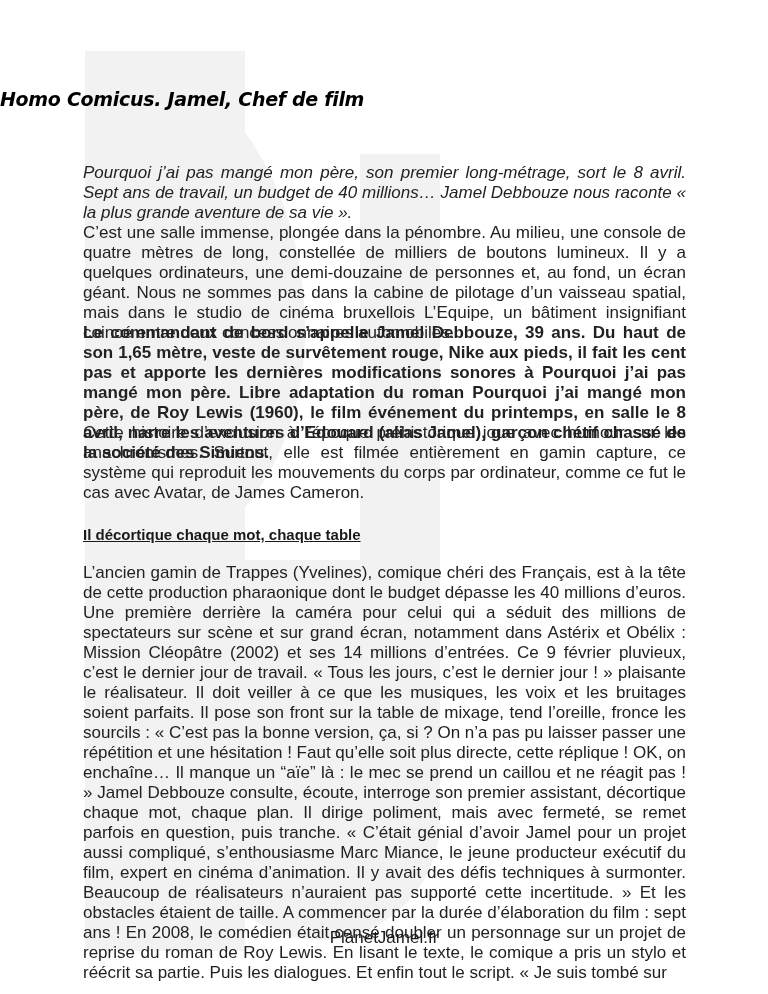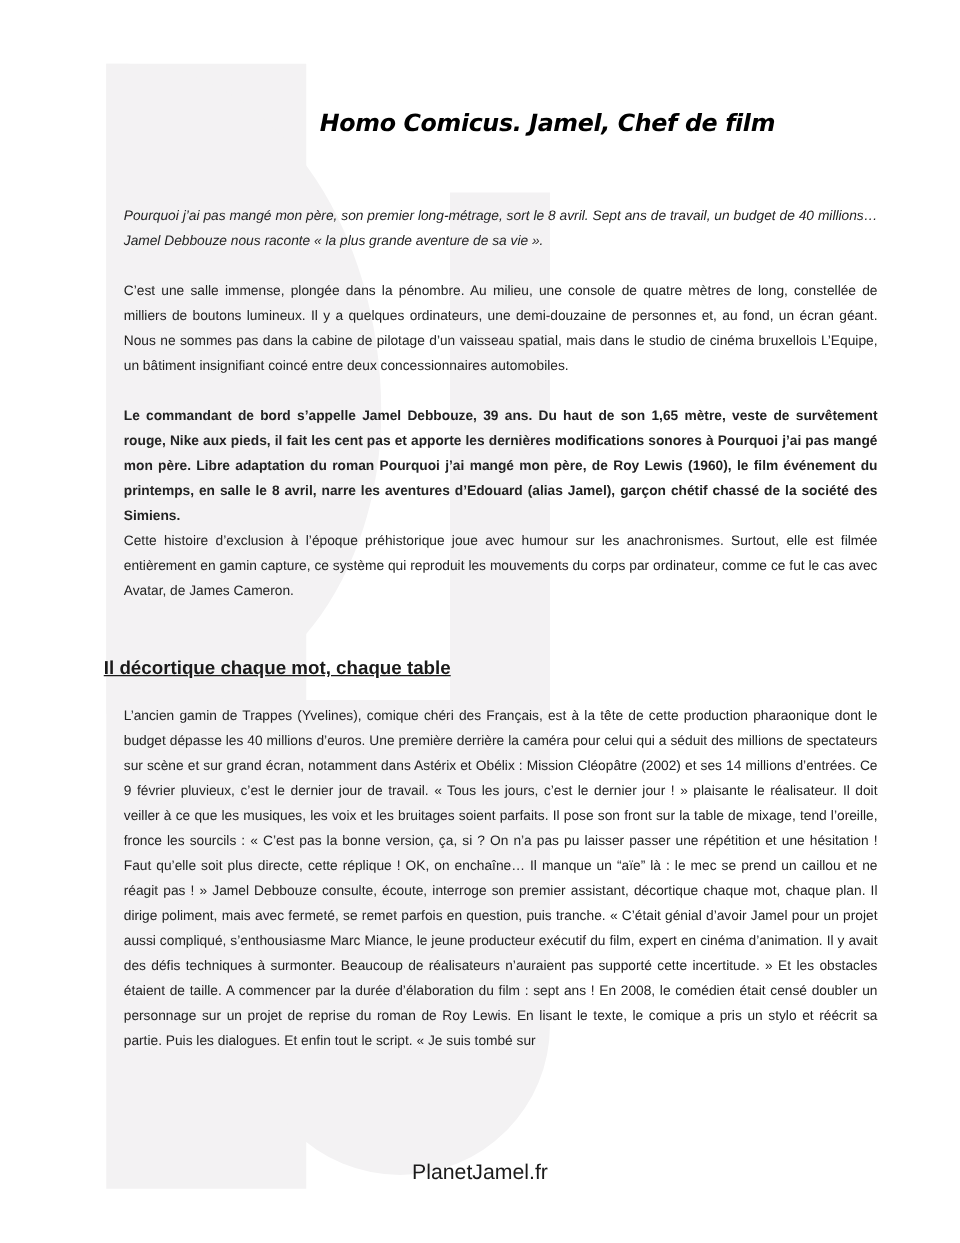--- a/index.html
+++ b/index.html
@@ -38,33 +38,33 @@
   }
   .content {
     position: relative;
     z-index: 1;
   }
   .title {
     position: absolute;
     top: 88px;
     left: 0;
     width: 620px;
-    text-align: right;
+    text-align: left;
     font-family: "DejaVu Sans", sans-serif;
     font-weight: bold;
     font-style: italic;
     font-size: 19px;
     letter-spacing: -0.3px;
     color: #000;
   }
   .body-text {
     position: absolute;
-    left: 99px;
+    left: 83px;
     width: 603px;
-    font-size: 11px;
+    font-size: 17px;
     line-height: 20px;
     text-align: justify;
     color: #222;
   }
   .lead { top: 163px; font-style: italic; }
   .p1 { top: 223px; }
   .p2 { top: 323px; font-weight: bold; }
   .p3 { top: 423px; }
   .subtitle {
     position: absolute;

